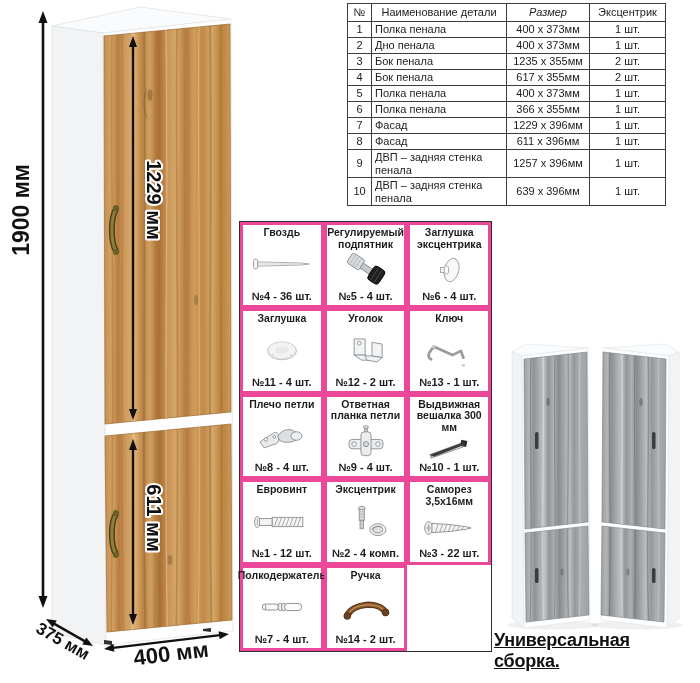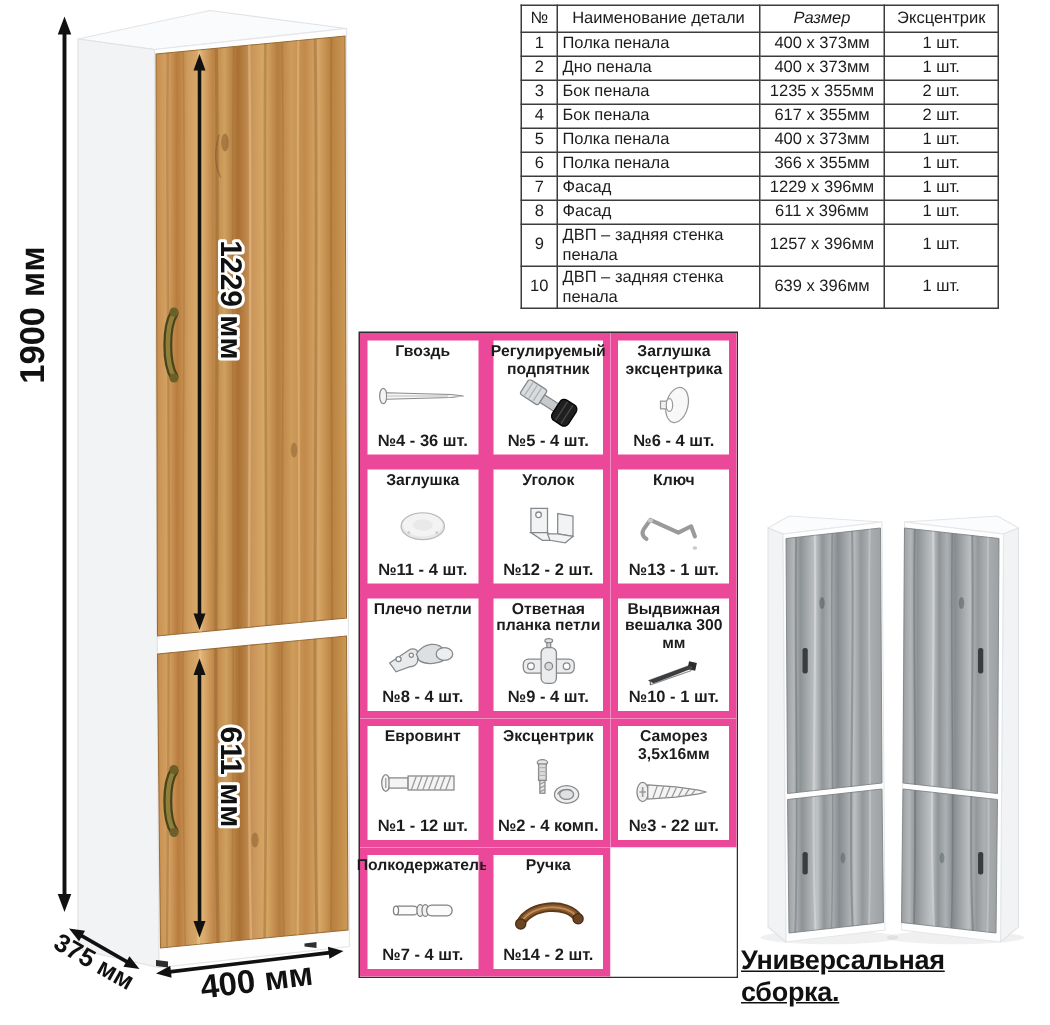--- a/index.html
+++ b/index.html
@@ -16,21 +16,21 @@
   .parts-table td.name{text-align:left;width:128px;}
   .parts-table .col-num{width:17px;}
   .parts-table .col-size{width:76px;font-style:italic;}
   .parts-table .col-qty{width:69px;}
   .parts-table tr.tall td{height:27px;}
 
   
   .hw-grid{position:absolute;left:239px;top:221px;display:grid;
            grid-template-columns:repeat(3,83.7px);grid-auto-rows:85.8px;
            border:1px solid #2e2e2e;background:#fff;}
-  .hw-cell{border:5px solid #ec4899;display:flex;flex-direction:column;
+  .hw-cell{border:3px solid #ec4899;display:flex;flex-direction:column;
            align-items:center;padding:2px 1px 3px;box-sizing:border-box;background:#fff;}
   .hw-cell.empty{border:none;background:#fff;}
   .hw-title{font-size:10.5px;font-weight:700;text-align:center;line-height:1.12;}
   .hw-qty{font-size:11px;font-weight:700;text-align:right;margin-top:auto;}
   .hw-icon{flex:1 1 auto;display:flex;align-items:center;justify-content:center;
            min-height:0;width:100%;}
   .hw-icon svg{width:74px;height:34px;max-height:100%;}
 
   
   .assembly-caption{position:absolute;left:494px;top:630px;width:206px;

